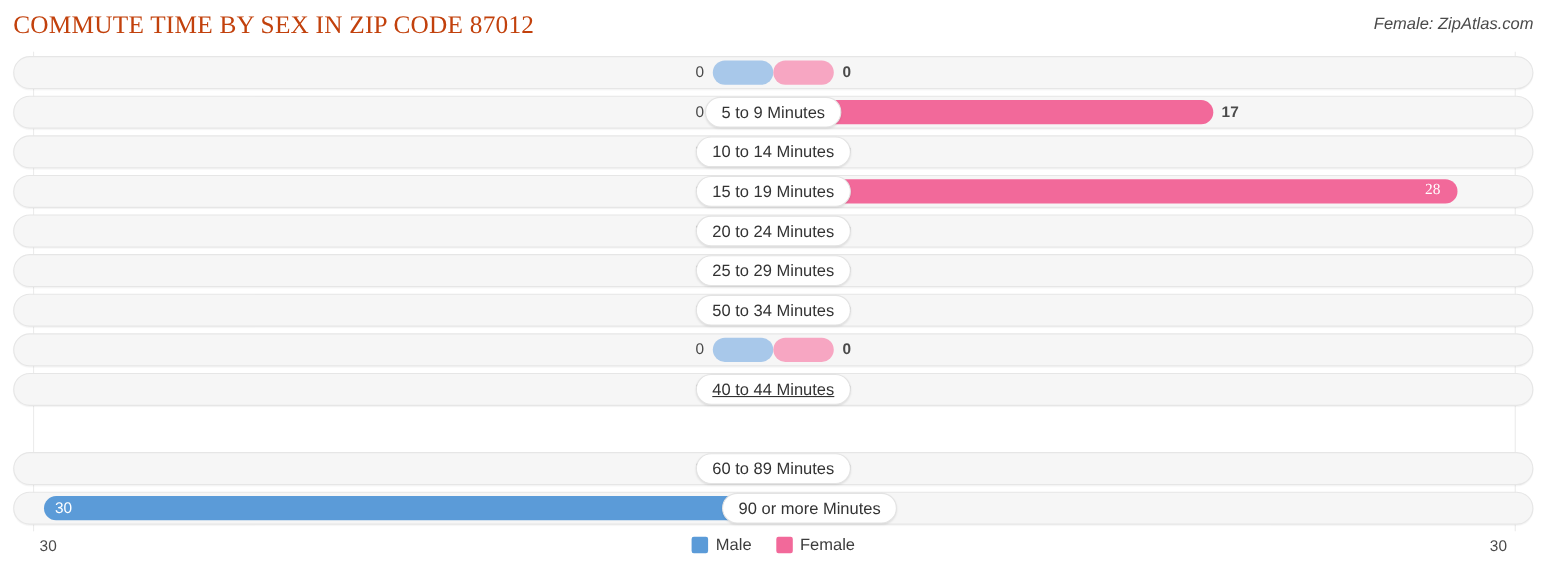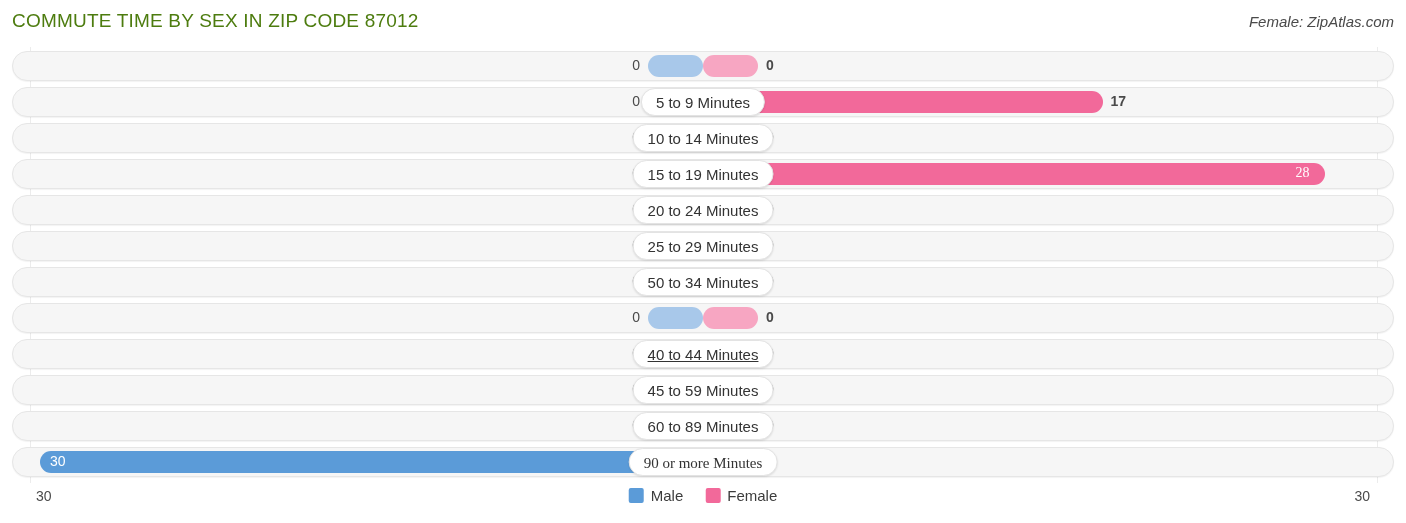--- a/index.html
+++ b/index.html
@@ -19,24 +19,25 @@
 
   
   .header {
     position: relative;
     height: 44px;
   }
   .chart-title {
     position: absolute;
     left: 12px;
     top: 10px;
-    font-size: 19px;
+    font-size: 23px;
     letter-spacing: 0.2px;
-    color: #4d7c0f;
-    white-space: nowrap;
+    color: #c2410c;
+    white-space: nowrap;
+    font-family: Liberation Serif, serif;
   }
   .source {
     position: absolute;
     right: 12px;
     top: 13px;
     font-size: 15px;
     font-style: italic;
     color: #4a4a4a;
     white-space: nowrap;
   }
@@ -252,43 +253,35 @@
       <div class="val val-female-out" style="left: 754px; color: rgb(74, 74, 74);">0</div>
     </div>
     <div class="row" style="top: 292px;">
       <div class="track" style="background: rgb(246, 246, 246); border-color: rgb(230, 230, 230);"></div>
       <div class="bar bar-male" style="width: 55px; background: rgb(168, 200, 234);"></div>
       <div class="bar bar-female" style="width: 55px; background: rgb(247, 166, 194);"></div>
       <div class="val val-male-out" style="right: 754px; color: rgb(74, 74, 74);">0</div>
       <div class="val val-female-out" style="left: 754px; color: rgb(74, 74, 74);">0</div>
       <div class="pill" style="left: 691px; text-decoration: underline;">40 to 44 Minutes</div>
     </div>
-    <div class="row" style="top: 328px;">
-      <div class="track" style="background: rgb(246, 246, 246); border-color: rgb(230, 230, 230);"></div>
-      <div class="bar bar-male" style="width: 55px; background: rgb(168, 200, 234);"></div>
-      <div class="bar bar-female" style="width: 55px; background: rgb(247, 166, 194);"></div>
-      <div class="val val-male-out" style="right: 754px; color: rgb(74, 74, 74);">0</div>
-      <div class="val val-female-out" style="left: 754px; color: rgb(74, 74, 74);">0</div>
-      <div class="pill" style="left: 691px;">45 to 59 Minutes</div>
-    </div>
     <div class="row" style="top: 364px;">
       <div class="track" style="background: rgb(246, 246, 246); border-color: rgb(230, 230, 230);"></div>
       <div class="bar bar-male" style="width: 55px; background: rgb(168, 200, 234);"></div>
       <div class="bar bar-female" style="width: 55px; background: rgb(247, 166, 194);"></div>
       <div class="val val-male-out" style="right: 754px; color: rgb(74, 74, 74);">0</div>
       <div class="val val-female-out" style="left: 754px; color: rgb(74, 74, 74);">0</div>
       <div class="pill" style="left: 691px;">60 to 89 Minutes</div>
     </div>
     <div class="row" style="top: 400px;">
       <div class="track" style="background: rgb(246, 246, 246); border-color: rgb(230, 230, 230);"></div>
       <div class="bar bar-male" style="width: 663px; background: rgb(91, 155, 216);"></div>
       <div class="bar bar-female" style="width: 55px; background: rgb(247, 166, 194);"></div>
       <div class="val-in" style="left: 38px; color: rgb(255, 255, 255);">30</div>
       <div class="val val-female-out" style="left: 754px; color: rgb(74, 74, 74);">0</div>
-      <div class="pill" style="left: 691px; font-family: Liberation Serif, serif;">90 or more Minutes</div>
+      <div class="pill" style="left: 724px;">90 or more Minutes</div>
     </div>
   </div>
 
 <div class="footer">
   <div class="axis-end axis-left">30</div>
 
   <div class="legend" id="legend">
       <div class="legend-item">
         <span class="legend-swatch" style="background: rgb(91, 155, 216);"></span>
         <span class="legend-label">Male</span>

